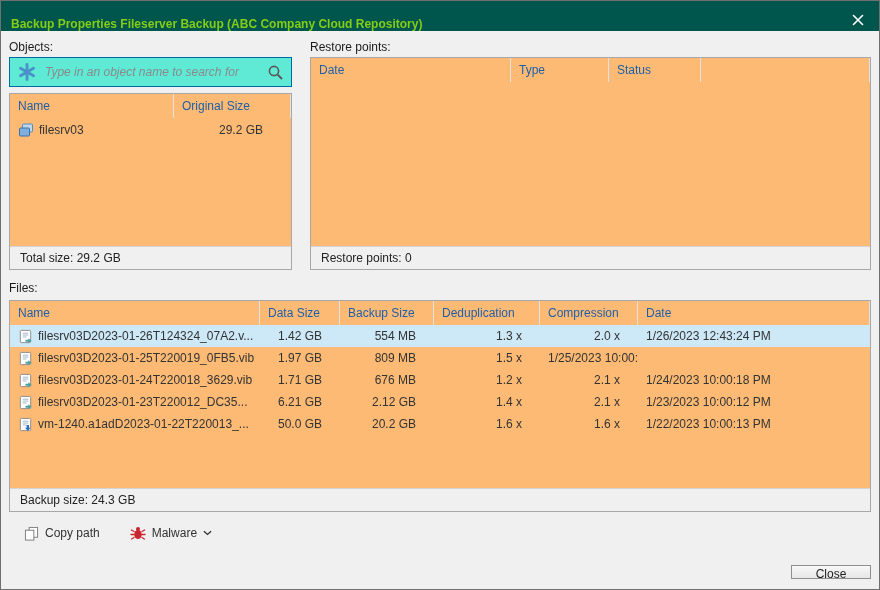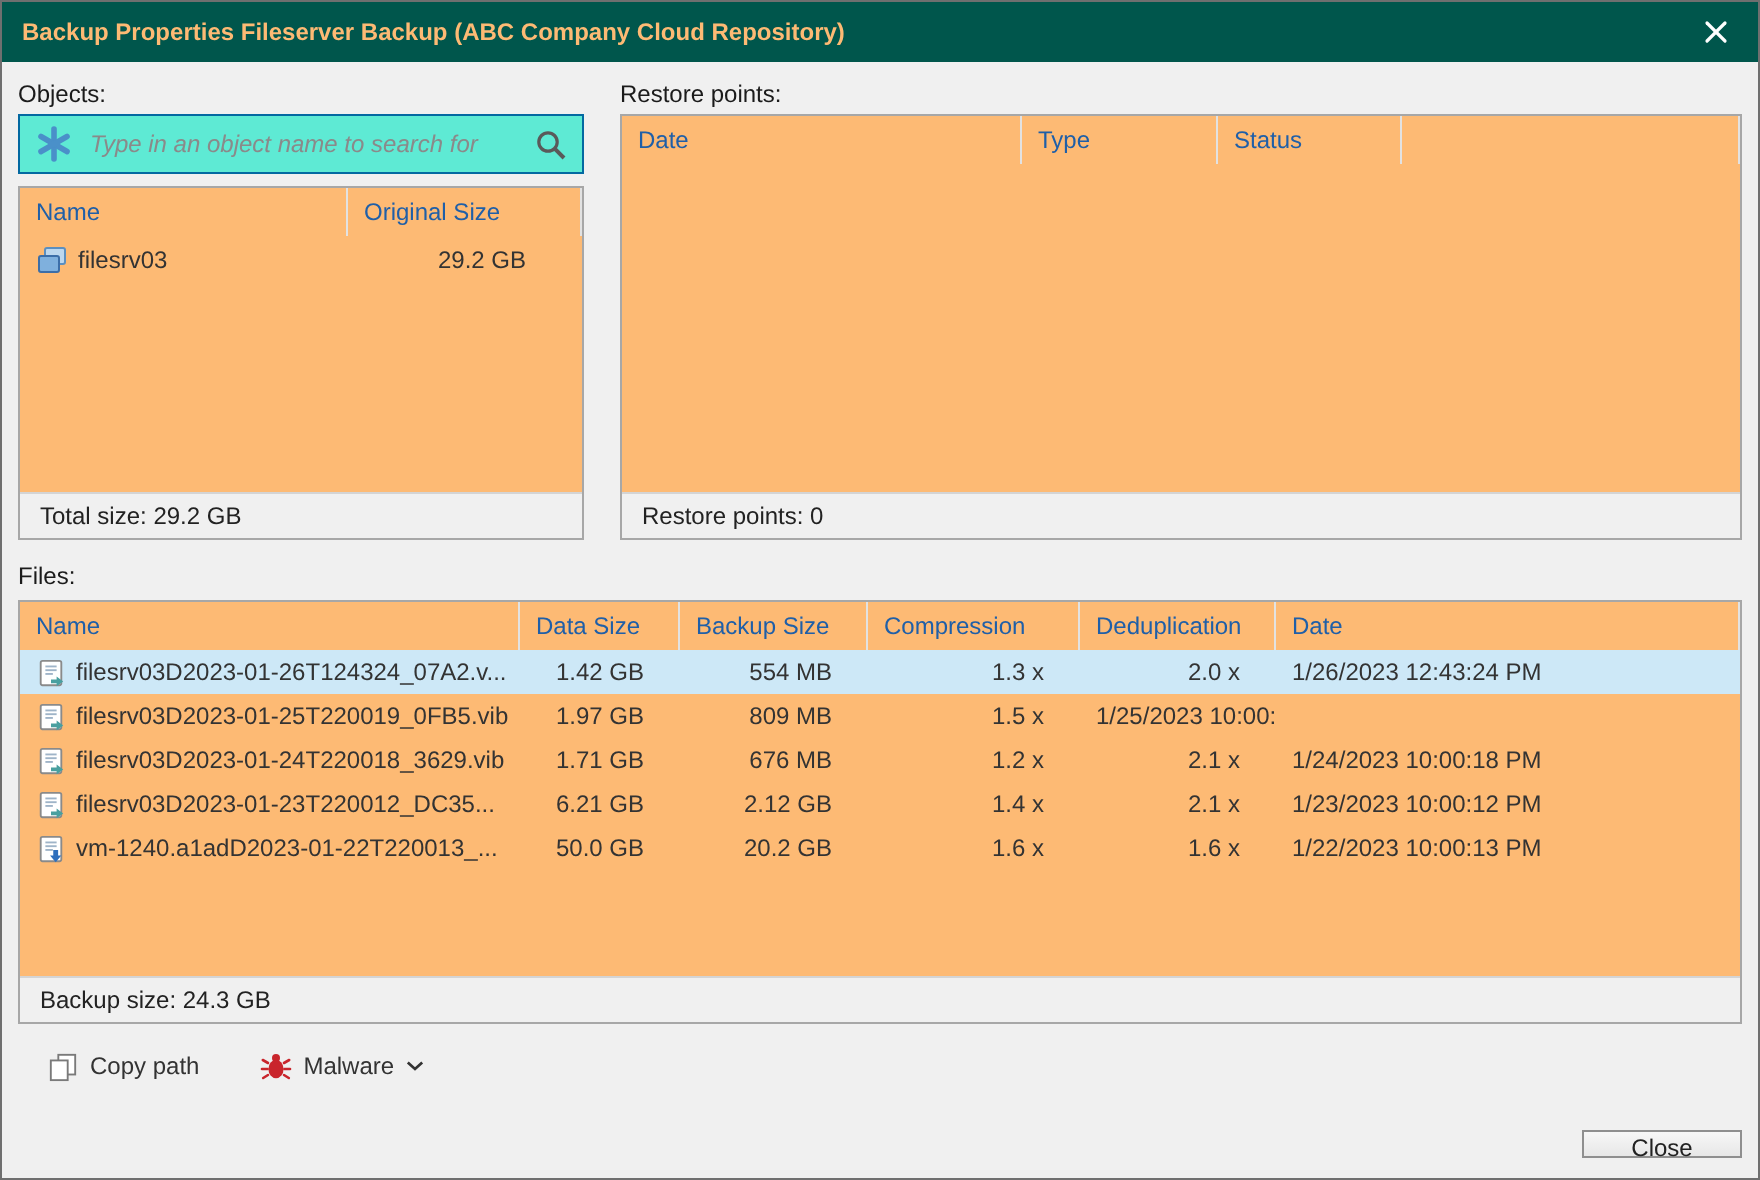--- a/index.html
+++ b/index.html
@@ -3,22 +3,22 @@
 <meta charset="utf-8">
 <style>
   html,body { margin:0; padding:0; background:#d8d8d8; }
   .dialog {
     width:880px; height:590px; box-sizing:border-box;
     background:#f0f0f0; border:1px solid #6f6f6f;
     font-family:"Liberation Sans", sans-serif; font-size:12px; color:#333;
     display:flex; flex-direction:column; overflow:hidden;
   }
   .titlebar {
-    flex:0 0 30px; background:#00564c; color:#fdba74;
-    display:flex; align-items:center; padding:0 10px;
+    flex:0 0 30px; background:#00564c; color:#84cc16;
+    display:flex; align-items:flex-end; padding:0 10px;
   }
   .titlebar .title { flex:1; font-weight:600; font-size:12px; }
   .title-close { width:22px; height:22px; display:flex; align-items:center; justify-content:center; cursor:pointer; }
 
   .content { flex:1; display:flex; flex-direction:column; padding:8px 8px 10px 8px; }
 
   .top-section { display:flex; gap:18px; }
   .objects-col { flex:0 0 283px; width:283px; display:flex; flex-direction:column; }
   .restore-col { flex:1; display:flex; flex-direction:column; }
   .section-label { height:18px; line-height:16px; color:#1b1b1b; }
@@ -156,22 +156,22 @@
 
     </div>
 
     <div class="section-label files-label">Files:</div>
 
     <div class="panel files-panel">
       <div class="grid-row files-grid thead">
         <div class="th">Name</div>
         <div class="th">Data Size</div>
         <div class="th">Backup Size</div>
+        <div class="th">Deduplication</div>
         <div class="th">Compression</div>
-        <div class="th">Deduplication</div>
         <div class="th">Date</div>
       </div>
 
       <div class="tbody">
 
         <div class="grid-row files-grid trow selected">
           <div class="cell">
             <span class="icon">
               <svg width="15" height="15" viewBox="0 0 16 16">
                   <rect x="2.5" y="1.5" width="11" height="13" rx="1" fill="#ffffff" stroke="#8a8a8a"></rect>

